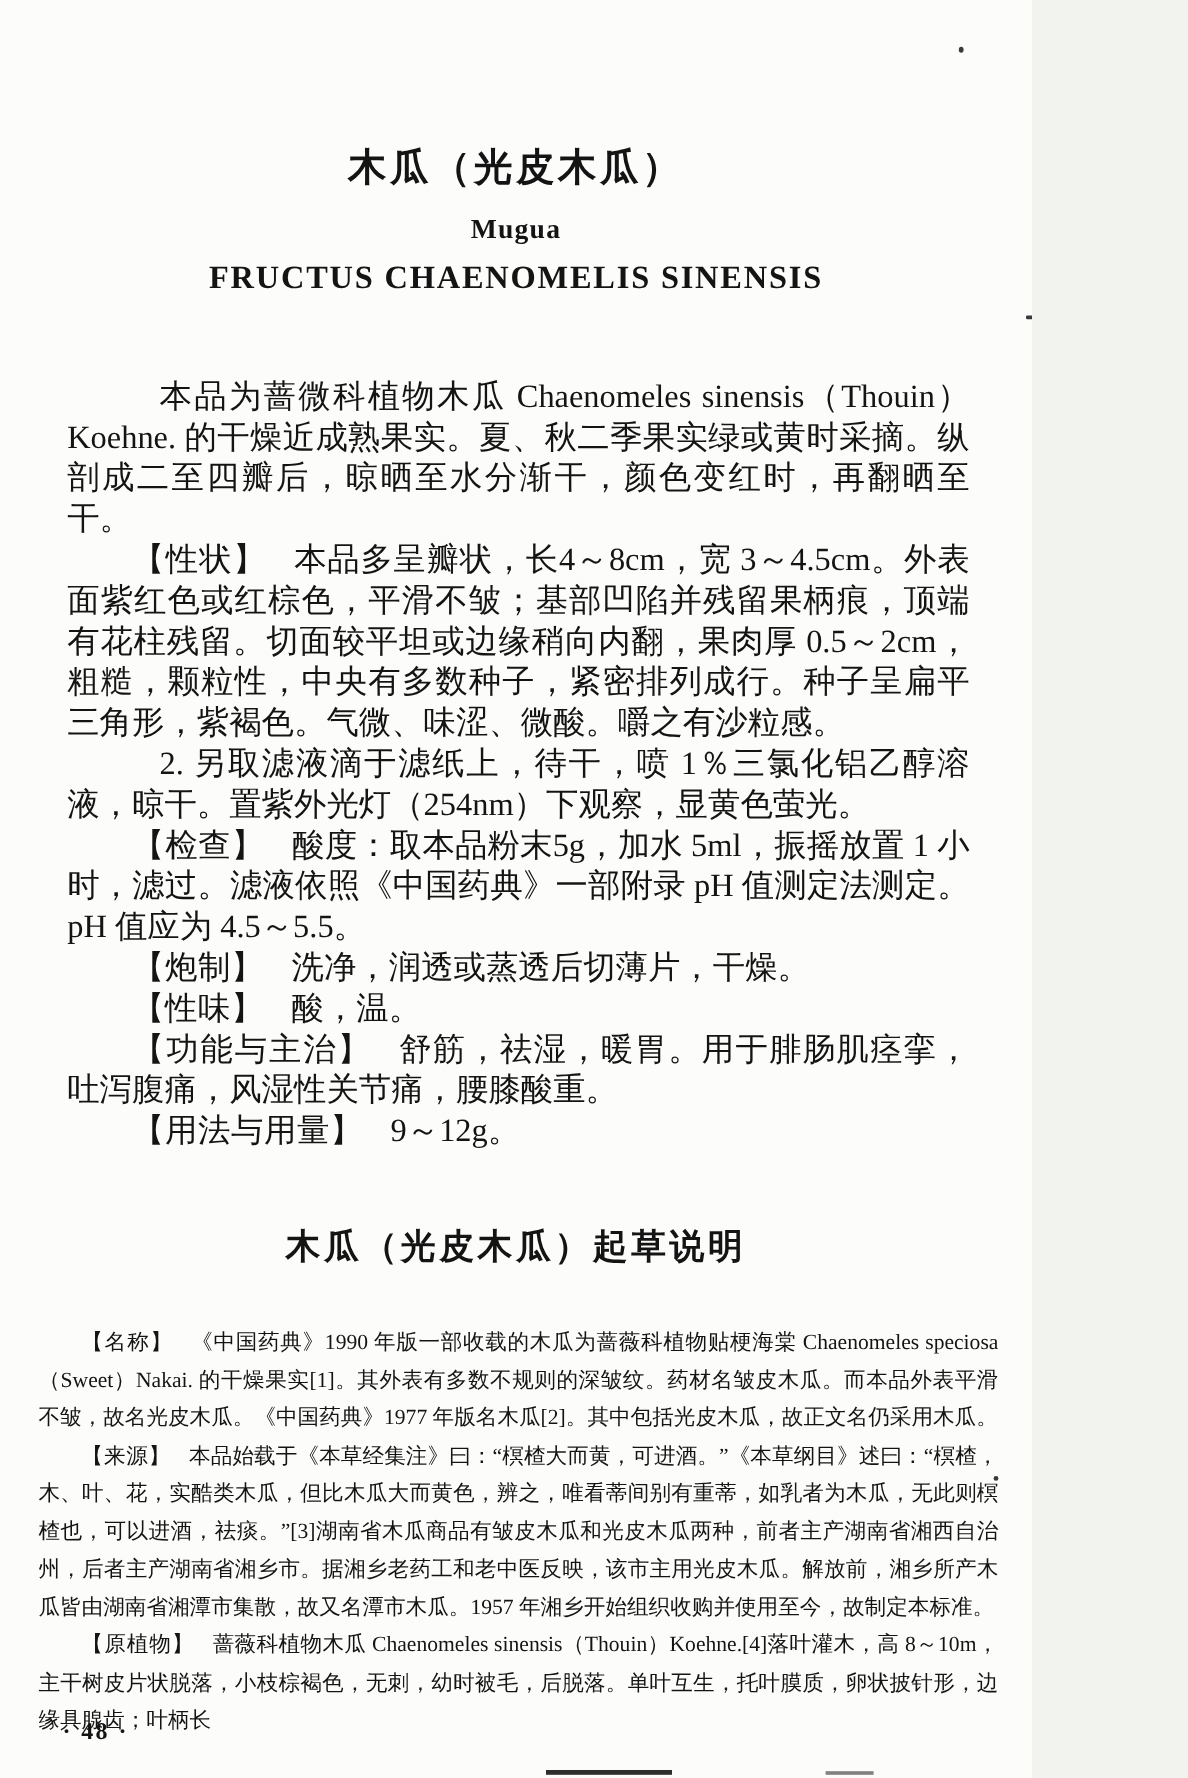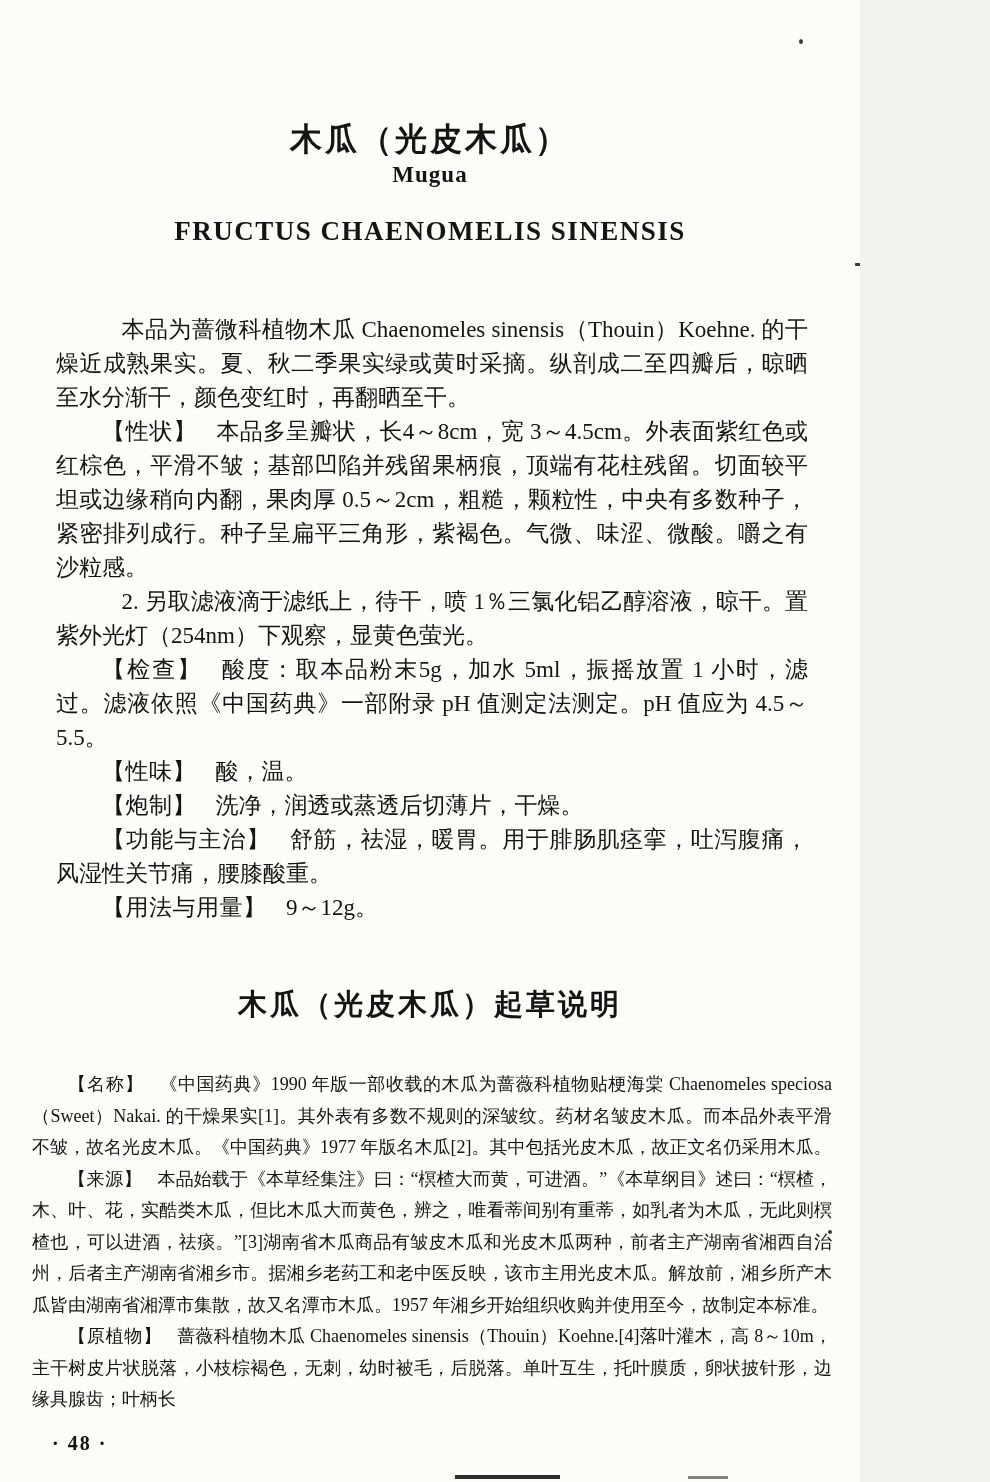--- a/index.html
+++ b/index.html
@@ -15,29 +15,29 @@
     width:860px;height:1482px;
     background:#fcfcfa;
     overflow:hidden;
   }
   
   .titles{ text-align:center; padding-top:118px; }
   .title-cn{
     font-size:32px; font-weight:bold; letter-spacing:3px;
   }
   .title-py{
-    font-size:23px; font-weight:bold; letter-spacing:1px;
+    font-size:23px; font-weight:bold; margin-top:16px; letter-spacing:1px;
   }
   .title-latin{
-    font-size:27px; font-weight:bold; margin-top:28px; letter-spacing:1.5px;
+    font-size:27px; font-weight:bold; margin-top:12px; letter-spacing:1.5px;
   }
   
   .body-main{
     margin:66px 52px 0 56px;
-    font-size:23px;
+    font-size:27px;
     line-height:34px;
     text-align:justify;
   }
   .para{ text-indent:2em; }
   .lbl{ font-weight:normal; margin-right:0.85em; letter-spacing:0.5px; }
   
   .draft-heading{
     text-align:center;
     font-size:29px; font-weight:bold; letter-spacing:3px;
     margin-top:60px;
@@ -74,22 +74,22 @@
     <div class="title-cn">木瓜（光皮木瓜）</div>
     <div class="title-py">Mugua</div>
     <div class="title-latin">FRUCTUS CHAENOMELIS SINENSIS</div>
   </div>
 
   <div class="body-main">
     <div class="para"><span class="lbl"></span><span>本品为蔷微科植物木瓜 Chaenomeles sinensis（Thouin）Koehne. 的干燥近成熟果实。夏、秋二季果实绿或黄时采摘。纵剖成二至四瓣后，晾晒至水分渐干，颜色变红时，再翻晒至干。</span></div>
     <div class="para"><span class="lbl">【性状】</span><span>本品多呈瓣状，长4～8cm，宽 3～4.5cm。外表面紫红色或红棕色，平滑不皱；基部凹陷并残留果柄痕，顶端有花柱残留。切面较平坦或边缘稍向内翻，果肉厚 0.5～2cm，粗糙，颗粒性，中央有多数种子，紧密排列成行。种子呈扁平三角形，紫褐色。气微、味涩、微酸。嚼之有沙粒感。</span></div>
     <div class="para"><span class="lbl"></span><span>2. 另取滤液滴于滤纸上，待干，喷 1％三氯化铝乙醇溶液，晾干。置紫外光灯（254nm）下观察，显黄色萤光。</span></div>
     <div class="para"><span class="lbl">【检查】</span><span>酸度：取本品粉末5g，加水 5ml，振摇放置 1 小时，滤过。滤液依照《中国药典》一部附录 pH 值测定法测定。pH 值应为 4.5～5.5。</span></div>
+    <div class="para"><span class="lbl">【炮制】</span><span>洗净，润透或蒸透后切薄片，干燥。</span></div>
     <div class="para"><span class="lbl">【性味】</span><span>酸，温。</span></div>
-    <div class="para"><span class="lbl">【炮制】</span><span>洗净，润透或蒸透后切薄片，干燥。</span></div>
     <div class="para"><span class="lbl">【功能与主治】</span><span>舒筋，祛湿，暖胃。用于腓肠肌痉挛，吐泻腹痛，风湿性关节痛，腰膝酸重。</span></div>
     <div class="para"><span class="lbl">【用法与用量】</span><span>9～12g。</span></div>
   </div>
 
   <div class="draft-heading">木瓜（光皮木瓜）起草说明</div>
 
   <div class="body-draft">
     <div class="para"><span class="lbl">【名称】</span><span>《中国药典》1990 年版一部收载的木瓜为蔷薇科植物贴梗海棠 Chaenomeles speciosa（Sweet）Nakai. 的干燥果实[1]。其外表有多数不规则的深皱纹。药材名皱皮木瓜。而本品外表平滑不皱，故名光皮木瓜。《中国药典》1977 年版名木瓜[2]。其中包括光皮木瓜，故正文名仍采用木瓜。</span></div>
     <div class="para"><span class="lbl">【来源】</span><span>本品始载于《本草经集注》曰：“榠楂大而黄，可进酒。”《本草纲目》述曰：“榠楂，木、叶、花，实酷类木瓜，但比木瓜大而黄色，辨之，唯看蒂间别有重蒂，如乳者为木瓜，无此则榠楂也，可以进酒，祛痰。”[3]湖南省木瓜商品有皱皮木瓜和光皮木瓜两种，前者主产湖南省湘西自治州，后者主产湖南省湘乡市。据湘乡老药工和老中医反映，该市主用光皮木瓜。解放前，湘乡所产木瓜皆由湖南省湘潭市集散，故又名潭市木瓜。1957 年湘乡开始组织收购并使用至今，故制定本标准。</span></div>
     <div class="para"><span class="lbl">【原植物】</span><span>蔷薇科植物木瓜 Chaenomeles sinensis（Thouin）Koehne.[4]落叶灌木，高 8～10m，主干树皮片状脱落，小枝棕褐色，无刺，幼时被毛，后脱落。单叶互生，托叶膜质，卵状披针形，边缘具腺齿；叶柄长</span></div>

